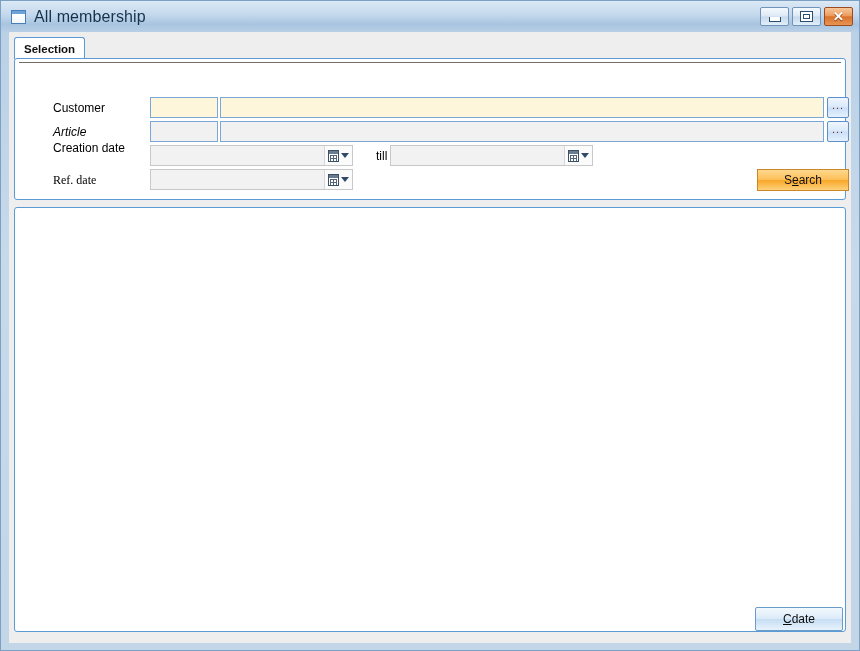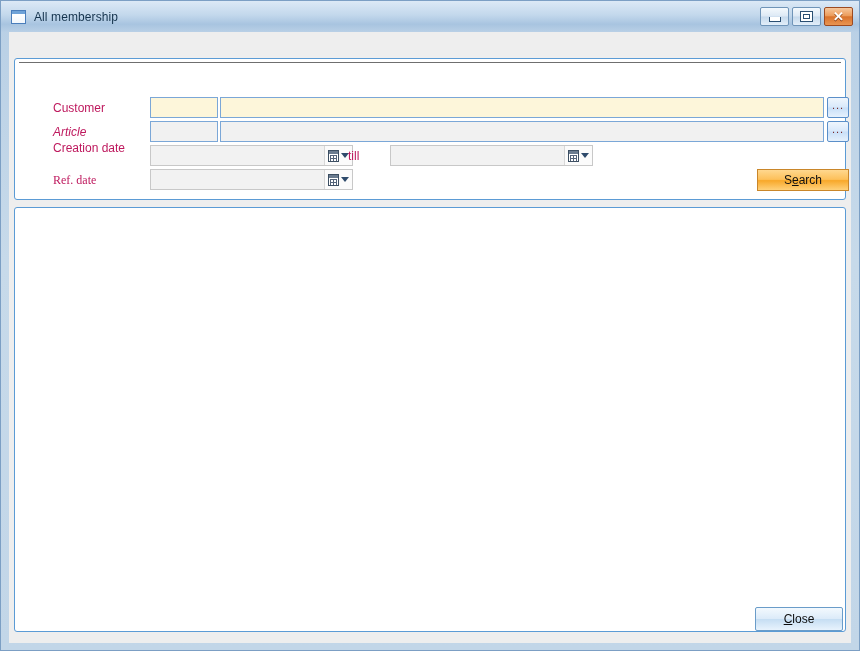--- a/index.html
+++ b/index.html
@@ -36,21 +36,21 @@
   }
   .title-icon {
     width: 15px; height: 14px;
     margin-left: 10px;
     box-sizing: border-box;
     border: 1px solid #4a7ebb;
     background: linear-gradient(to bottom, #6fa3d8 0%, #6fa3d8 28%, #ffffff 28%, #f2f7fc 100%);
   }
   .title-text {
     margin-left: 8px;
-    font-size: 12px;
+    font-size: 16px;
     color: #15334d;
     letter-spacing: 0.1px;
   }
   .title-buttons {
     position: absolute;
     right: 6px; top: 6px;
     display: flex;
     gap: 3px;
   }
   .tbtn {
@@ -141,21 +141,21 @@
   .panel-selection::before {
     content: "";
     position: absolute;
     left: 4px; top: 3px;
     width: 822px; height: 1px;
     background: #6f6f6f;
   }
   .flabel {
     position: absolute;
     font-size: 12px;
-    color: #be185d;
+    color: #000000;
     white-space: nowrap;
   }
 
   .tbox {
     position: absolute;
     box-sizing: border-box;
     border: 1px solid #7ba7d7;
     background: #f1f1f1;
     height: 21px;
   }
@@ -305,20 +305,23 @@
         <div class="glyph-max"></div>
       </div>
       <div class="tbtn close">
         <span class="glyph-close">✕</span>
       </div>
     </div>
   </div>
 
   <div class="client">
 
+    <div class="tabstrip">
+      <div class="tab">Selection</div>
+    </div>
 
     <div class="panel-selection">
 
       <div class="flabel" style="left:38px; top:42px;">Customer</div>
       <input class="tbox required" style="left: 135px; top: 38px; width: 68px;" value="">
       <input class="tbox required" style="left: 205px; top: 38px; width: 604px;" value="">
       <div class="ellipsis-btn" style="left:812px; top:38px;">...</div>
 
       <div class="flabel" style="left:38px; top:66px;font-style:italic;">Article</div>
       <input class="tbox" style="left: 135px; top: 62px; width: 68px;" value="">
@@ -326,21 +329,21 @@
       <div class="ellipsis-btn" style="left:812px; top:62px;">...</div>
 
       <div class="flabel" style="left:38px; top:82px;">Creation date</div>
       <div class="datebox" style="left:135px; top:86px; width:203px;">
         <div class="dinput"></div>
         <div class="dbtn">
           <span class="cal-icon"></span>
           <span class="dcaret"></span>
         </div>
       </div>
-      <div class="flabel" style="left:333px; top:90px;">till</div>
+      <div class="flabel" style="left:361px; top:90px;">till</div>
       <div class="datebox" style="left:375px; top:86px; width:203px;">
         <div class="dinput"></div>
         <div class="dbtn">
           <span class="cal-icon"></span>
           <span class="dcaret"></span>
         </div>
       </div>
 
       <div class="flabel" style="left:38px; top:114px;font-family:Liberation Serif, serif;">Ref. date</div>
       <div class="datebox" style="left:135px; top:110px; width:203px;">
@@ -358,18 +361,18 @@
       </div>
     </div>
 
     <div class="panel-result">
       <div></div>
     </div>
 
     <div class="footer">
       <div class="close-btn">
         <span class="acc">C</span>
-          <span>lose</span>
+          <span>date</span>
       </div>
     </div>
 
   </div>
 </div>
 
 </body></html>

